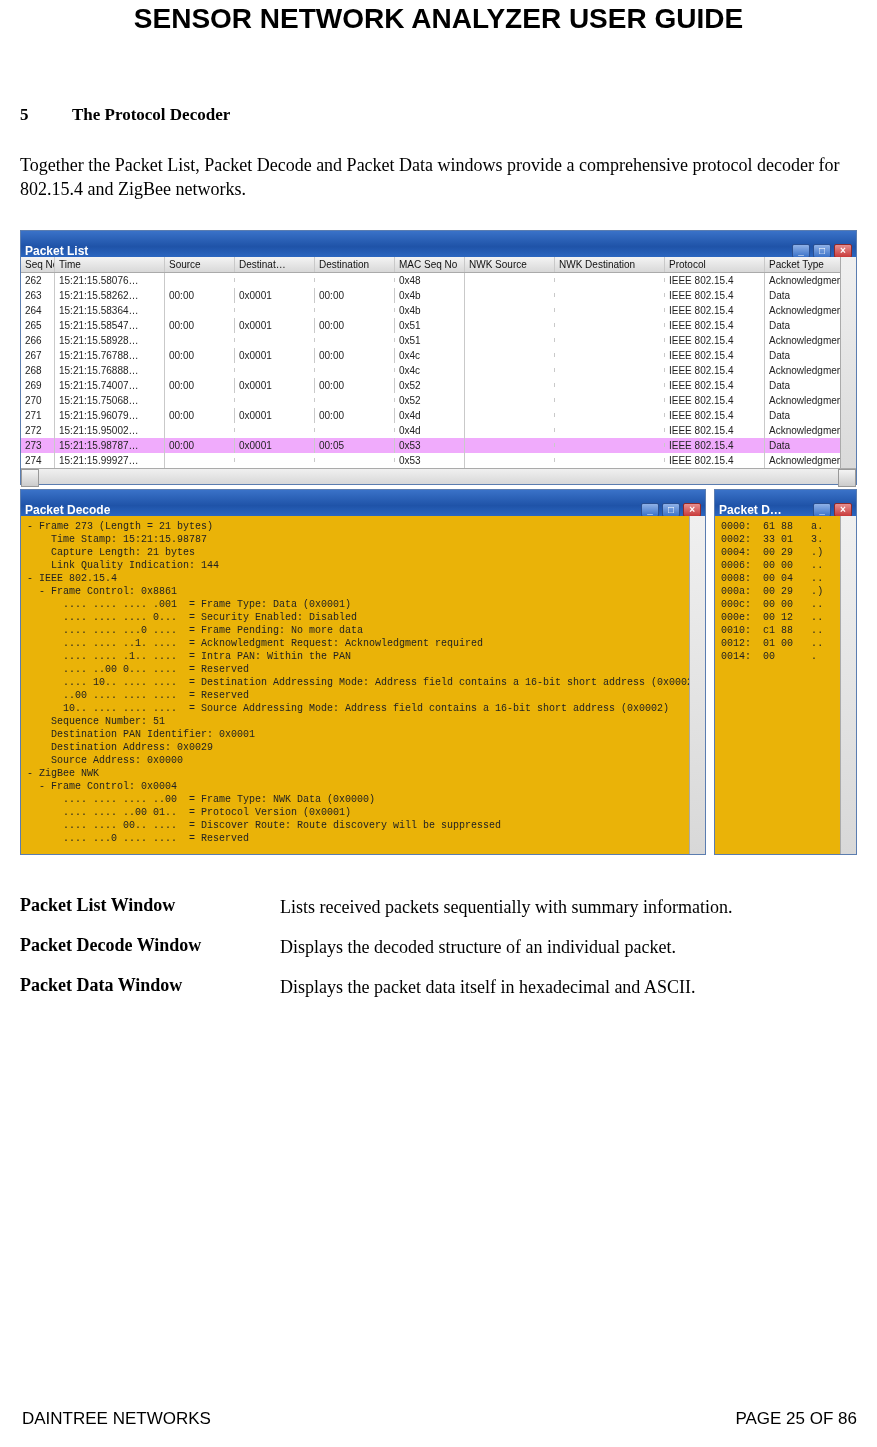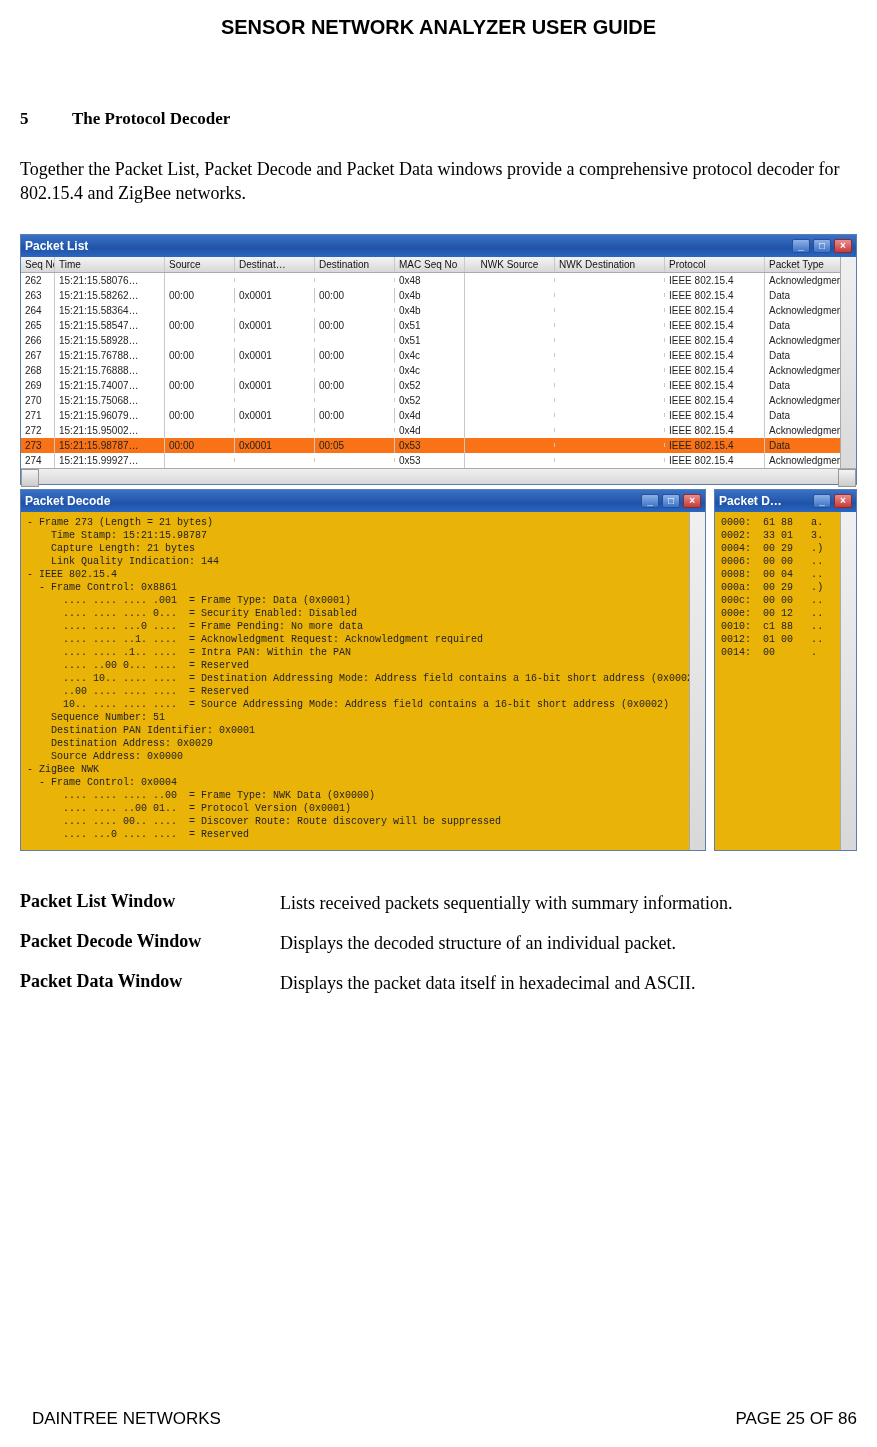--- a/index.html
+++ b/index.html
@@ -9,22 +9,22 @@
     height: 1447px;
     background: #fff;
     color: #000;
     position: relative;
     padding: 0 20px;
   }
   .page-header {
     text-align: center;
     font-family: Arial, Helvetica, sans-serif;
     font-weight: bold;
-    font-size: 20px;
-    padding-top: 16px;
+    font-size: 28px;
+    padding-top: 3px;
   }
   .section-heading {
     margin-top: 70px;
     font-family: Liberation Serif, serif;
     font-weight: bold;
     font-size: 17px;
   }
   .section-heading .num { display:inline-block; width: 48px; }
   .intro {
     margin-top: 28px;
@@ -41,23 +41,23 @@
     color: #222;
   }
 
   
   .win {
     border: 1px solid #5b7db0;
     background: #eef0f4;
   }
   .titlebar {
     display: flex;
-    align-items: center;
-    height: 22px;
-    padding: 6px 4px;
+    align-items: flex-start;
+    height: 14px;
+    padding: 13px 4px;
     color: #fff;
     font-weight: bold;
     font-size: 12px;
     background: linear-gradient(#3a72c8, #1f53a8 60%, #2b66c0);
   }
   .titlebar .title-text { flex: 1; }
   .winbtns { display:flex; gap:3px; }
   .winbtn {
     width: 18px; height: 14px;
     border: 1px solid #2a4f90;
@@ -80,36 +80,36 @@
     color:#111;
   }
   .pl-head .col, .pl-row .col {
     border-right:1px solid #c9c9c9;
     padding:2px 4px;
     white-space:nowrap;
     overflow:hidden;
   }
   .pl-rows { max-height: 200px; overflow:hidden; }
   .pl-row { display:flex; font-size:10px; height:15px; align-items:center; }
-  .pl-row.sel { background:#f97316; }
+  .pl-row.sel { background:#f0abfc; }
   .pl-hscroll {
     height: 16px;
     background: linear-gradient(#f0f0f0,#d8d8d8);
     border-top:1px solid #aaa;
     position:relative;
   }
   .pl-hscroll::before, .pl-hscroll::after{
     content:""; position:absolute; top:0; width:16px; height:16px;
     background:linear-gradient(#f4f4f4,#ccc); border:1px solid #999;
   }
   .pl-hscroll::before{left:0;} .pl-hscroll::after{right:0;}
   .g{color:#777;}
   
   .c-seq{width:34px;} .c-time{width:110px;} .c-src{width:70px;} .c-dst{width:80px;}
-  .c-dst2{width:80px;} .c-seqn{width:70px;} .c-nsrc{width:90px;text-align:center;} .c-ndst{width:110px;}
+  .c-dst2{width:80px;} .c-seqn{width:70px;} .c-nsrc{width:90px;} .c-ndst{width:110px;}
   .c-proto{width:100px;} .c-pt{flex:1;}
 
   
   .lower { display:flex; margin-top:4px; gap:8px; }
   .decode-win { flex: 1; }
   .data-win { width: 180px; }
   .decode-body, .data-body {
     background:#eab308;
     font-family: "Courier New", monospace;
     font-size:10px;
@@ -129,21 +129,21 @@
 
   
   .defs { margin-top: 40px; font-size: 18px; }
   .defs .row { display:flex; margin-bottom: 16px; }
   .defs .term { width: 260px; font-weight:bold; }
   .defs .desc { flex:1; line-height:1.35; }
 
   
   .footer {
     position:absolute;
-    bottom: 18px; left:32px; right:20px;
+    bottom: 18px; left:22px; right:20px;
     display:flex; justify-content:space-between;
     font-family: Arial, Helvetica, sans-serif;
     font-size: 17px;
   }
 </style>
 </head>
 <body>
 
 <div class="page-header">SENSOR NETWORK ANALYZER USER GUIDE</div>
 

